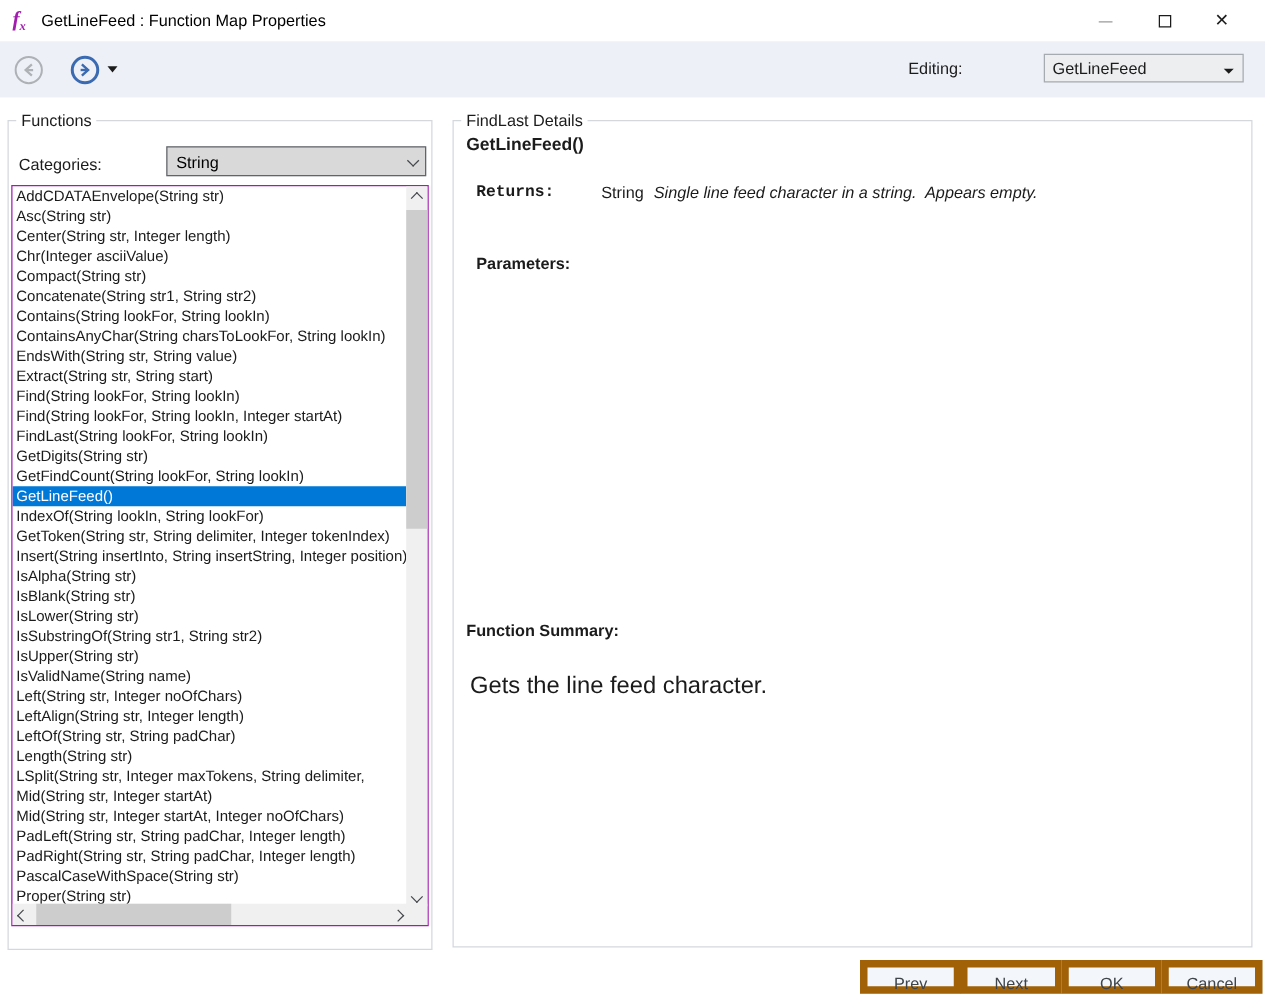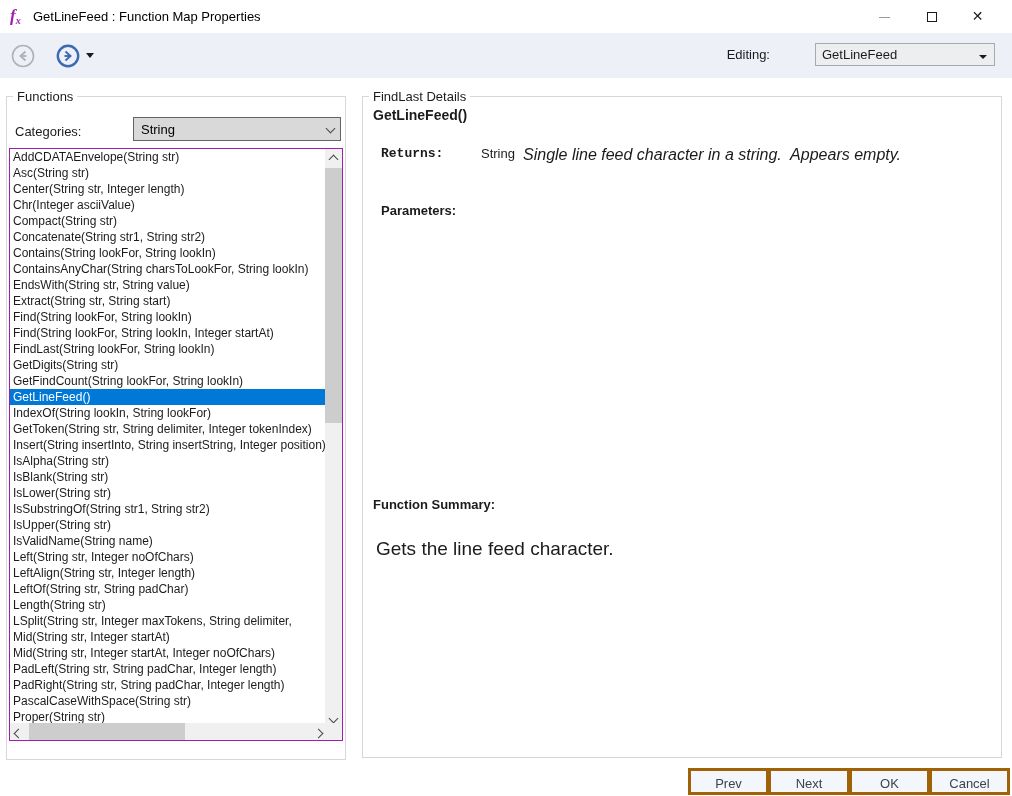--- a/index.html
+++ b/index.html
@@ -24,21 +24,21 @@
 
   
   .toolbar { position:absolute; left:0; top:33px; width:1012px; height:45px; background:#edf1f7; }
   .nav-btn { position:absolute; top:11px; width:24px; height:24px; }
   .nav-back { left:11px; }
   .nav-fwd  { left:56px; }
   .nav-caret { position:absolute; left:86px; top:20px; width:0; height:0;
                border-left:4px solid transparent; border-right:4px solid transparent;
                border-top:5px solid #1b1b1b; }
   .editing-label { position:absolute; right:242px; top:14px; font-size:13px; color:#1b1b1b; }
-  .editing-combo { position:absolute; right:17px; top:10px; width:180px; height:23px;
+  .editing-combo { position:absolute; right:17px; top:10px; width:160px; height:23px;
                    background:#eceef0; border:1px solid #a6aab1; }
   .editing-combo .value { position:absolute; left:6px; top:3px; font-size:13px; color:#1b1b1b; }
   .editing-combo .drop { position:absolute; right:2px; top:2px; width:17px; height:17px; }
   .editing-combo .tri { position:absolute; right:5px; top:9px; width:0; height:0;
                         border-left:4px solid transparent; border-right:4px solid transparent;
                         border-top:4px solid #1b1b1b; }
 
   
   .groupbox { position:absolute; border:1px solid #d4d8dd; background:#ffffff; }
   .gb-functions { left:6px;  top:96px; width:340px; height:664px; }
@@ -80,29 +80,29 @@
   .hscroll .arrow.right { right:0; }
   .hscroll .arrow span { margin-top:5px; }
   .hthumb { position:absolute; left:19px; top:0; width:156px; height:17px; background:#cdcdcd; }
   .scroll-corner { position:absolute; right:0; bottom:0; width:17px; height:17px; background:#f0f0f0; }
 
   
   .fd-heading { position:absolute; left:10px; top:10px; font-size:14px; font-weight:bold; color:#1b1b1b; }
   .fd-row-returns { position:absolute; left:18px; top:49px; font-size:13px;font-family:Liberation Mono, monospace; }
   .fd-label { font-weight:bold; }
   .fd-returns-type { position:absolute; left:118px; top:49px; font-size:13px; }
-  .fd-returns-desc { position:absolute; left:160px; top:49px; font-size:16px; font-style:italic;
+  .fd-returns-desc { position:absolute; left:160px; top:49px; font-size:13px; font-style:italic;
                      white-space:pre-wrap; }
   .fd-params { position:absolute; left:18px; top:106px; font-size:13px; font-weight:bold; }
   .fd-summary-label { position:absolute; left:10px; top:400px; font-size:13px; font-weight:bold; }
   .fd-summary-text  { position:absolute; left:13px; top:441px; font-size:19px; }
 
   
   .footer { position:absolute; left:0; top:768px; width:1012px; height:28px; }
-  .btn { position:absolute; top:0; height:27px; background:#f3f6fa; border:3px solid #a16207;
+  .btn { position:absolute; top:0; height:27px; background:#f3f6fa; border:6px solid #a16207;
          font-size:13px; color:#3f444b; text-align:center; line-height:25px; cursor:default; }
   .btn-prev   { left:688px; width:81px; }
   .btn-next   { left:768px; width:82px; }
   .btn-ok     { left:849px; width:81px; }
   .btn-cancel { left:929px; width:81px; }
 </style>
 </head>
 <body>
 
 <div class="window">

